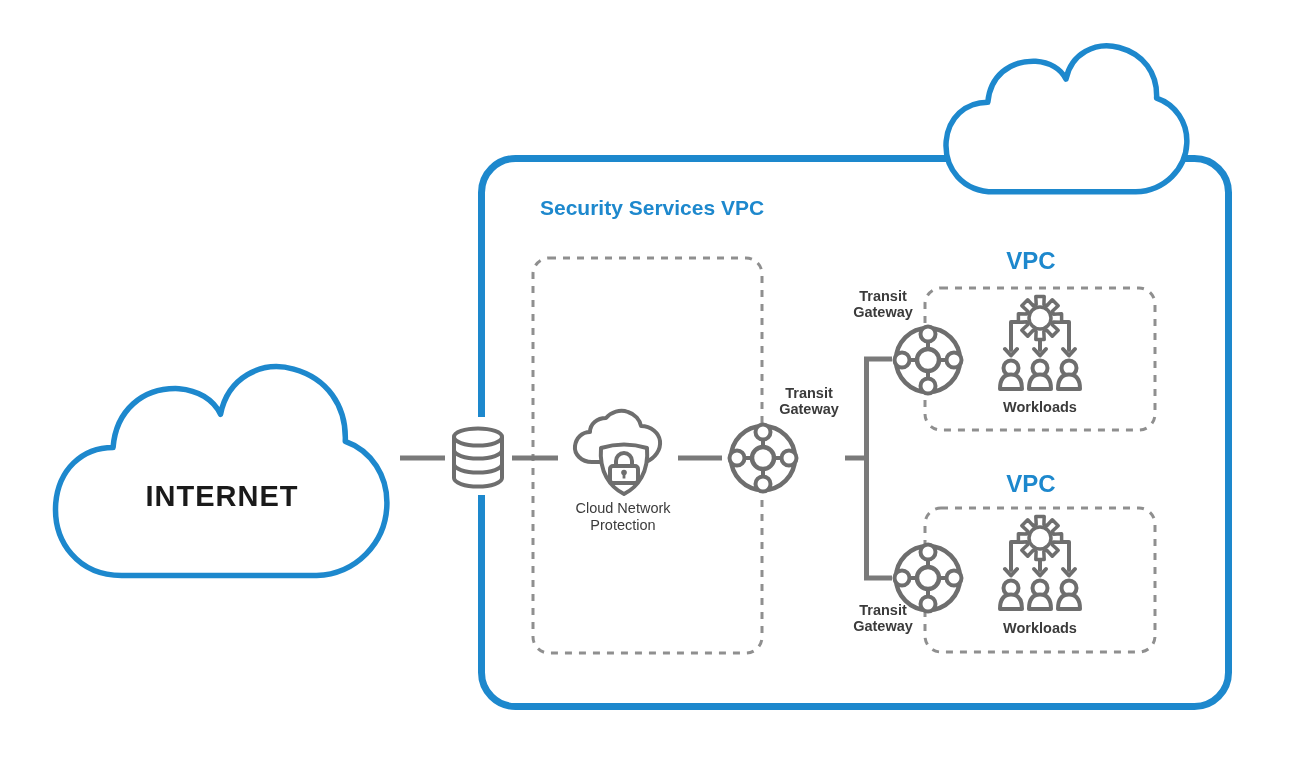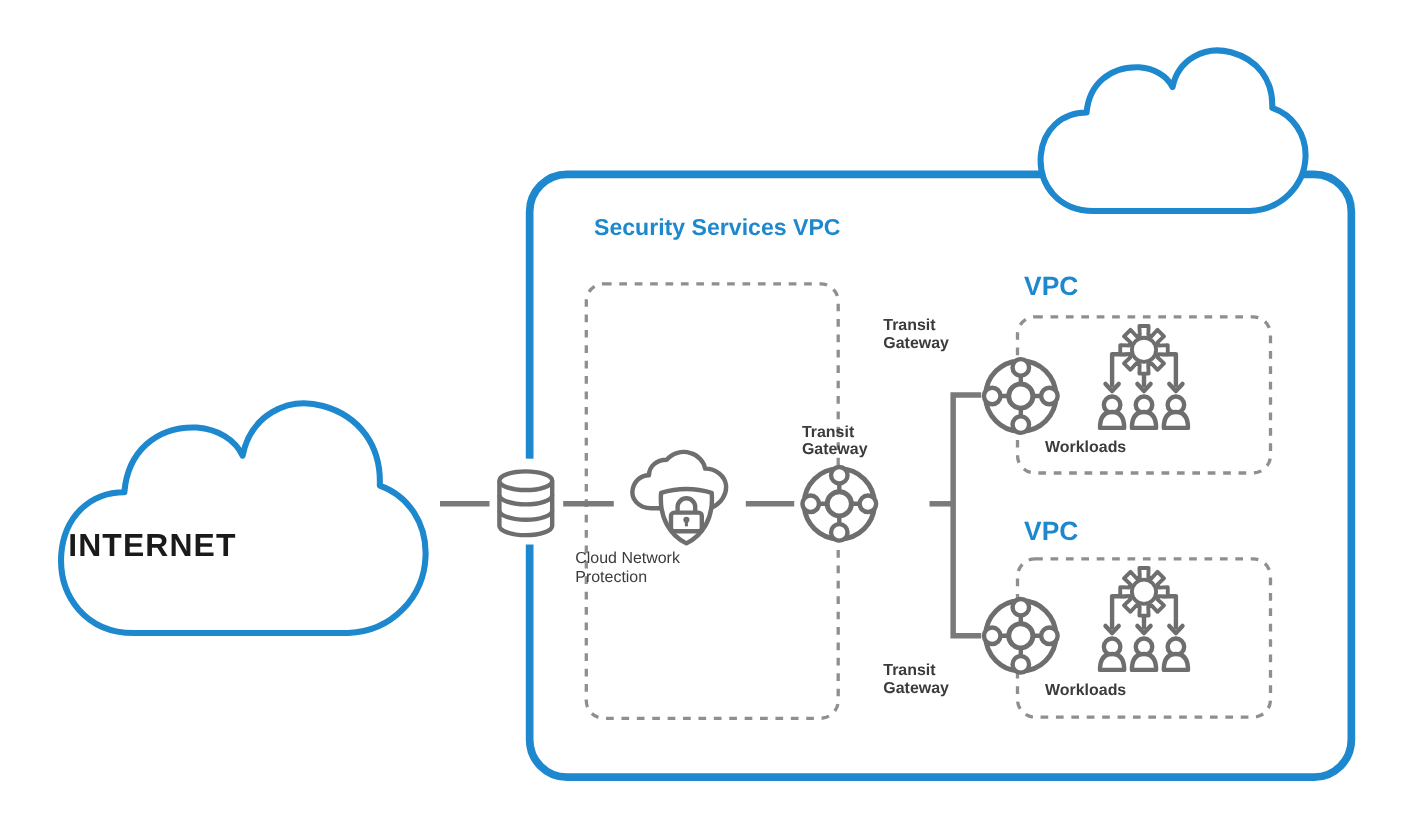--- a/index.html
+++ b/index.html
@@ -3,21 +3,21 @@
 <meta charset="utf-8">
 <style>
   html,body { margin:0; padding:0; background:#ffffff; }
   #stage {
     position:relative; width:1298px; height:761px; background:#ffffff;
     font-family:"Liberation Sans", sans-serif; overflow:hidden;
   }
   #stage svg { position:absolute; left:0; top:0; }
   svg.overlay-cloud { position:absolute; }
   .lbl {
-    position:absolute; text-align:left; white-space:pre-line;
+    position:absolute; text-align:center; white-space:pre-line;
     color:#3b3b3b; font-family:"Liberation Sans", sans-serif;
   }
   .internet   { left:62px;  top:480px; width:320px; font-size:29px; font-weight:700; letter-spacing:1px; color:#1a1a1a; }
   .svpc-title { left:540px; top:196px; font-size:21px; font-weight:700; color:#1d88cd; text-align:left; }
   .vpc-t1     { left:931px; top:247px; width:200px; font-size:24px; font-weight:700; color:#1d88cd; }
   .vpc-t2     { left:931px; top:470px; width:200px; font-size:24px; font-weight:700; color:#1d88cd; }
   .tg-central { left:729px; top:385px; width:160px; font-size:14.5px; font-weight:600; line-height:1.12; }
   .tg-top     { left:803px; top:288px; width:160px; font-size:14.5px; font-weight:600; line-height:1.12; }
   .tg-bottom  { left:803px; top:602px; width:160px; font-size:14.5px; font-weight:600; line-height:1.12; }
   .cnp        { left:523px; top:500px; width:200px; font-size:14.5px; font-weight:400; line-height:1.18; }

